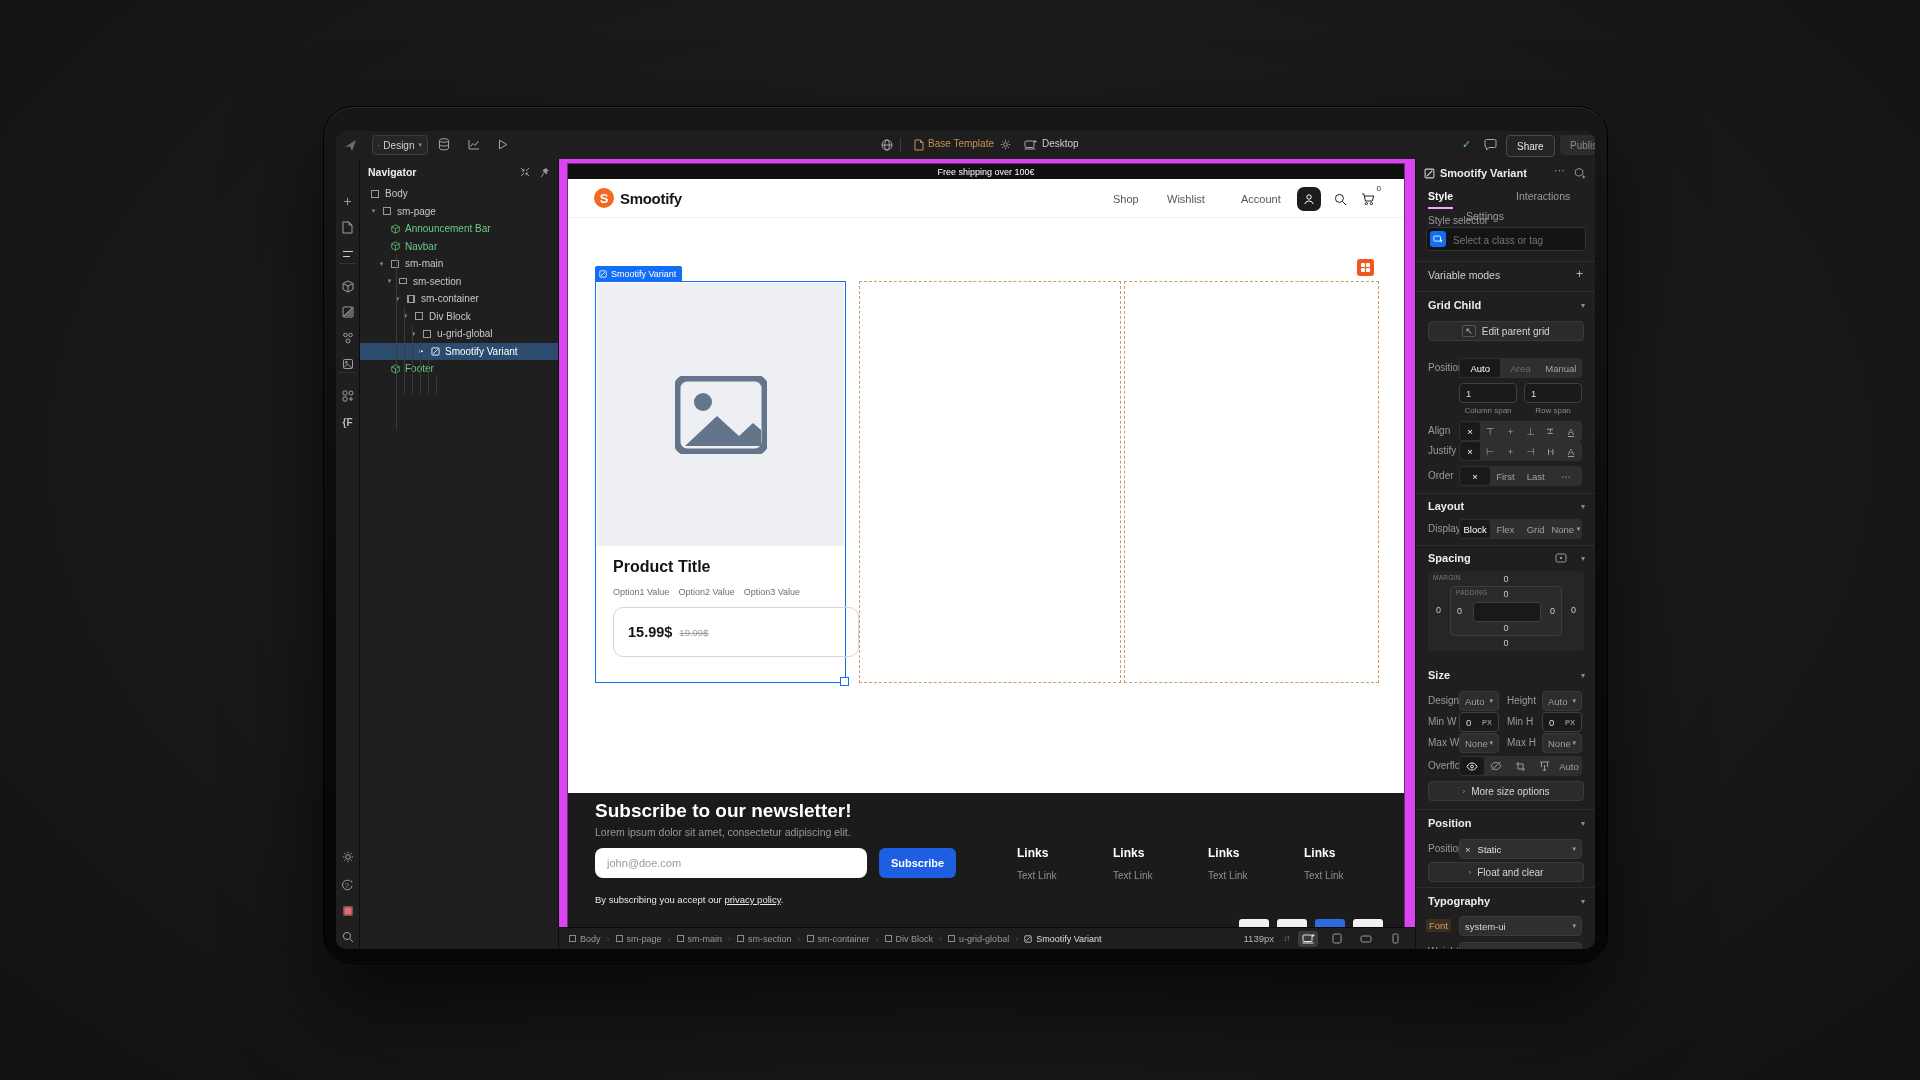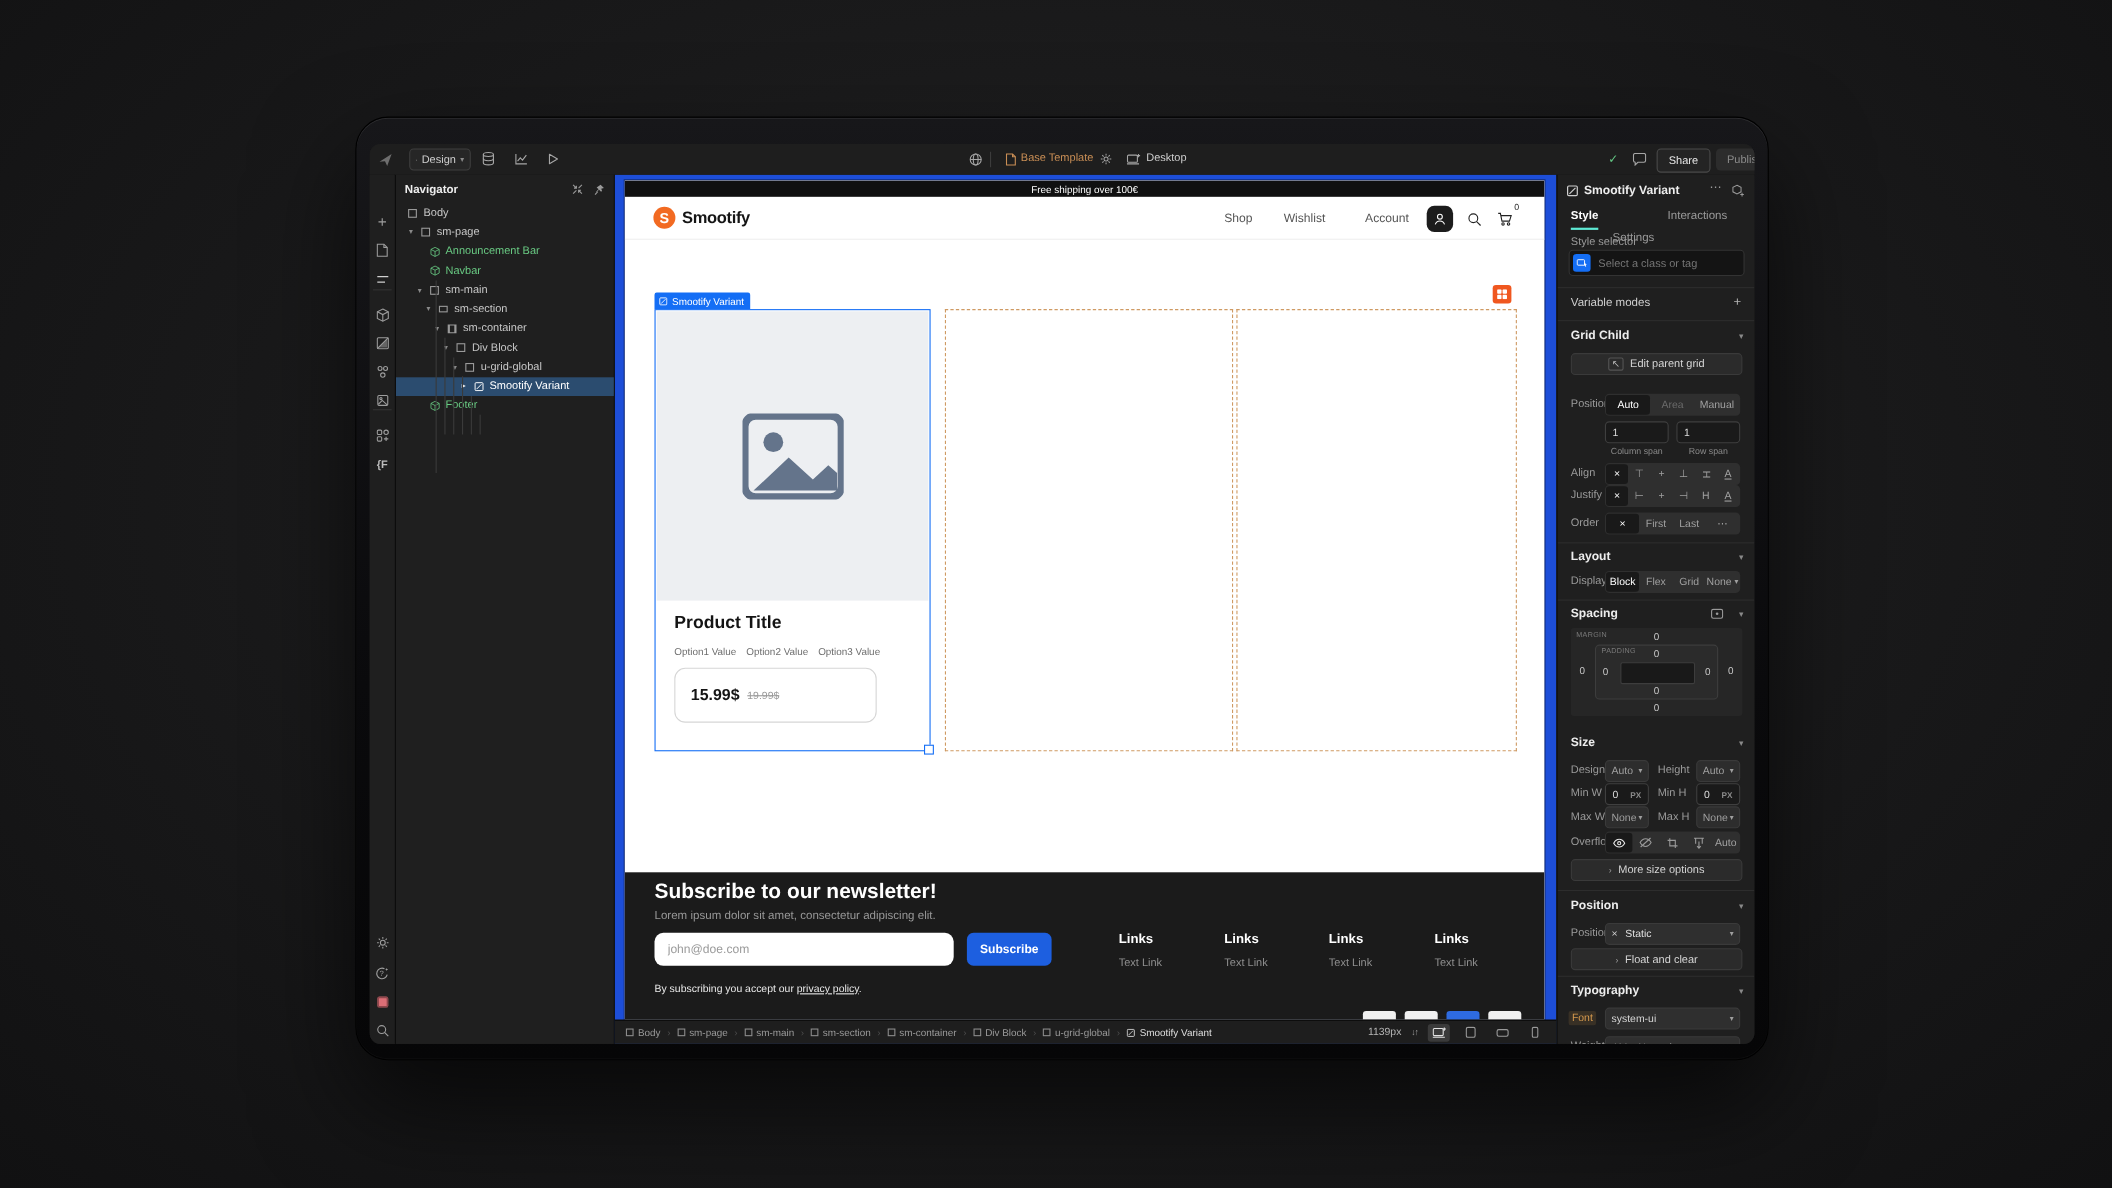--- a/index.html
+++ b/index.html
@@ -32,21 +32,21 @@
   .nav-tools{margin-left:auto;display:flex;gap:10px;color:#9a9a9a;}
   .tree{position:relative;}
   .trow{height:17.5px;display:flex;align-items:center;font-size:10px;color:#c7c7c7;gap:5px;box-sizing:border-box;}
   .trow .chev{color:#8a8a8a;font-size:7px;width:7px;text-align:center;}
   .trow.green{color:#69ca83;}
   .trow.sel{background:#2b4c6f;color:#fff;}
   .tico{width:10px;height:10px;display:flex;align-items:center;justify-content:center;}
   .box-ico{width:8px;height:8px;border:1px solid #9a9a9a;box-sizing:border-box;}
   .guide{position:absolute;width:1px;background:#3a3a3a;}
   
-  .canvas{position:absolute;left:223px;top:28px;width:856px;bottom:0;background:#1d4ed8;}
+  .canvas{position:absolute;left:223px;top:28px;width:856px;bottom:0;background:#d946ef;}
   .site{position:absolute;left:9px;top:5px;width:836px;height:763px;background:#fff;box-shadow:0 0 0 1px rgba(0,0,0,.45);overflow:hidden;}
   .annc{position:absolute;left:0;top:0;width:100%;height:15px;background:#101010;color:#fff;font-size:9px;display:flex;align-items:center;justify-content:center;}
   .snav{position:absolute;left:0;top:15px;width:100%;height:39px;background:#fff;border-bottom:1px solid #efefef;box-sizing:border-box;}
   .brand{position:absolute;left:26px;top:9px;display:flex;align-items:center;gap:6px;}
   .brand-dot{width:20px;height:20px;border-radius:50%;background:#f26a22;color:#fff;font-weight:bold;font-size:13px;display:flex;align-items:center;justify-content:center;}
   .brand-name{font-size:15px;font-weight:bold;color:#151515;letter-spacing:-.3px;}
   .slink{position:absolute;top:14px;font-size:11px;color:#555;}
   .nbtn{position:absolute;top:8px;width:24px;height:24px;border-radius:7px;display:flex;align-items:center;justify-content:center;}
   .cart-cnt{position:absolute;font-size:8px;color:#222;}
   .gridbadge{position:absolute;width:17px;height:17px;border-radius:3px;background:#f0571f;display:flex;align-items:center;justify-content:center;}
@@ -86,21 +86,21 @@
   .i-chev{position:absolute;right:10px;color:#8a8a8a;font-size:8px;}
   .i-label{position:absolute;left:12px;font-size:10px;color:#9a9a9a;}
   .seg{position:absolute;left:43px;width:123px;height:20px;background:#2f2f2f;border-radius:4px;display:flex;padding:1px;box-sizing:border-box;}
   .seg .c{flex:1;display:flex;align-items:center;justify-content:center;font-size:9.5px;color:#a0a0a0;border-radius:3px;}
   .seg .c.on{background:#191919;color:#fff;}
   .seg .c.dim{color:#6a6a6a;}
   .chip{position:absolute;height:20px;background:#2d2d2d;border:1px solid #3a3a3a;border-radius:4px;box-sizing:border-box;display:flex;align-items:center;font-size:9.5px;color:#9f9f9f;padding:0 5px;justify-content:space-between;}
   .ninput{position:absolute;height:20px;background:#1a1a1a;border:1px solid #3f3f3f;border-radius:4px;box-sizing:border-box;display:flex;align-items:center;font-size:9.5px;color:#ddd;padding:0 6px;justify-content:space-between;}
   .ibtn{position:absolute;left:12px;width:156px;height:20px;background:#2b2b2b;border:1px solid #3a3a3a;border-radius:4px;box-sizing:border-box;display:flex;align-items:center;justify-content:center;gap:6px;font-size:10px;color:#d5d5d5;}
   .tab{position:absolute;top:0;font-size:10.5px;color:#9a9a9a;height:22px;display:flex;align-items:center;}
-  .tab.on{color:#fff;font-weight:bold;border-bottom:2px solid #5eead4;}
+  .tab.on{color:#fff;font-weight:bold;border-bottom:2px solid #f0abfc;}
   .unit{font-size:7.5px;color:#8a8a8a;font-weight:bold;}
   .sp-val{position:absolute;font-size:9px;color:#c9c9c9;}
   .sp-tag{position:absolute;font-size:6.5px;color:#7a7a7a;letter-spacing:.3px;}
   .font-chip{position:absolute;left:10px;font-size:9.5px;color:#d79a4e;background:rgba(215,154,78,.14);border-radius:2px;padding:1px 3px;}
   .rotH{display:inline-block;transform:rotate(90deg);}
   .ul{text-decoration:underline;}
 </style>
 </head>
 <body>
 
@@ -431,21 +431,21 @@
             <circle cx="28" cy="26" r="9" fill="#64748b"></circle>
             <path d="M10 70 L42 40 L64 60 L78 47 L86 54 V70 Z" fill="#64748b"></path>
               </svg>
         </div>
         <span class="ptitle" style="left:17px;top:276px;">Product Title</span>
         <div class="popts" style="left:17px;top:305px;">
           <span>Option1 Value</span>
           <span>Option2 Value</span>
           <span>Option3 Value</span>
         </div>
-        <div class="pricebox" style="left:17px;top:325px;width:184px;height:50px;">
+        <div class="pricebox" style="left:17px;top:325px;width:246px;height:50px;">
           <span class="price">15.99$</span>
           <span class="cprice">19.99$</span>
         </div>
         <span class="handle" style="right:-4px;bottom:-4px;"></span>
       </div>
 
       <div class="sfoot">
         <span class="nl-title" style="left:27px;top:7px;">Subscribe to our newsletter!</span>
         <span class="nl-sub" style="left:27px;top:33px;">Lorem ipsum dolor sit amet, consectetur adipiscing elit.</span>
         <input class="nl-input" style="left: 27px; top: 55px; width: 272px;" placeholder="john@doe.com">

